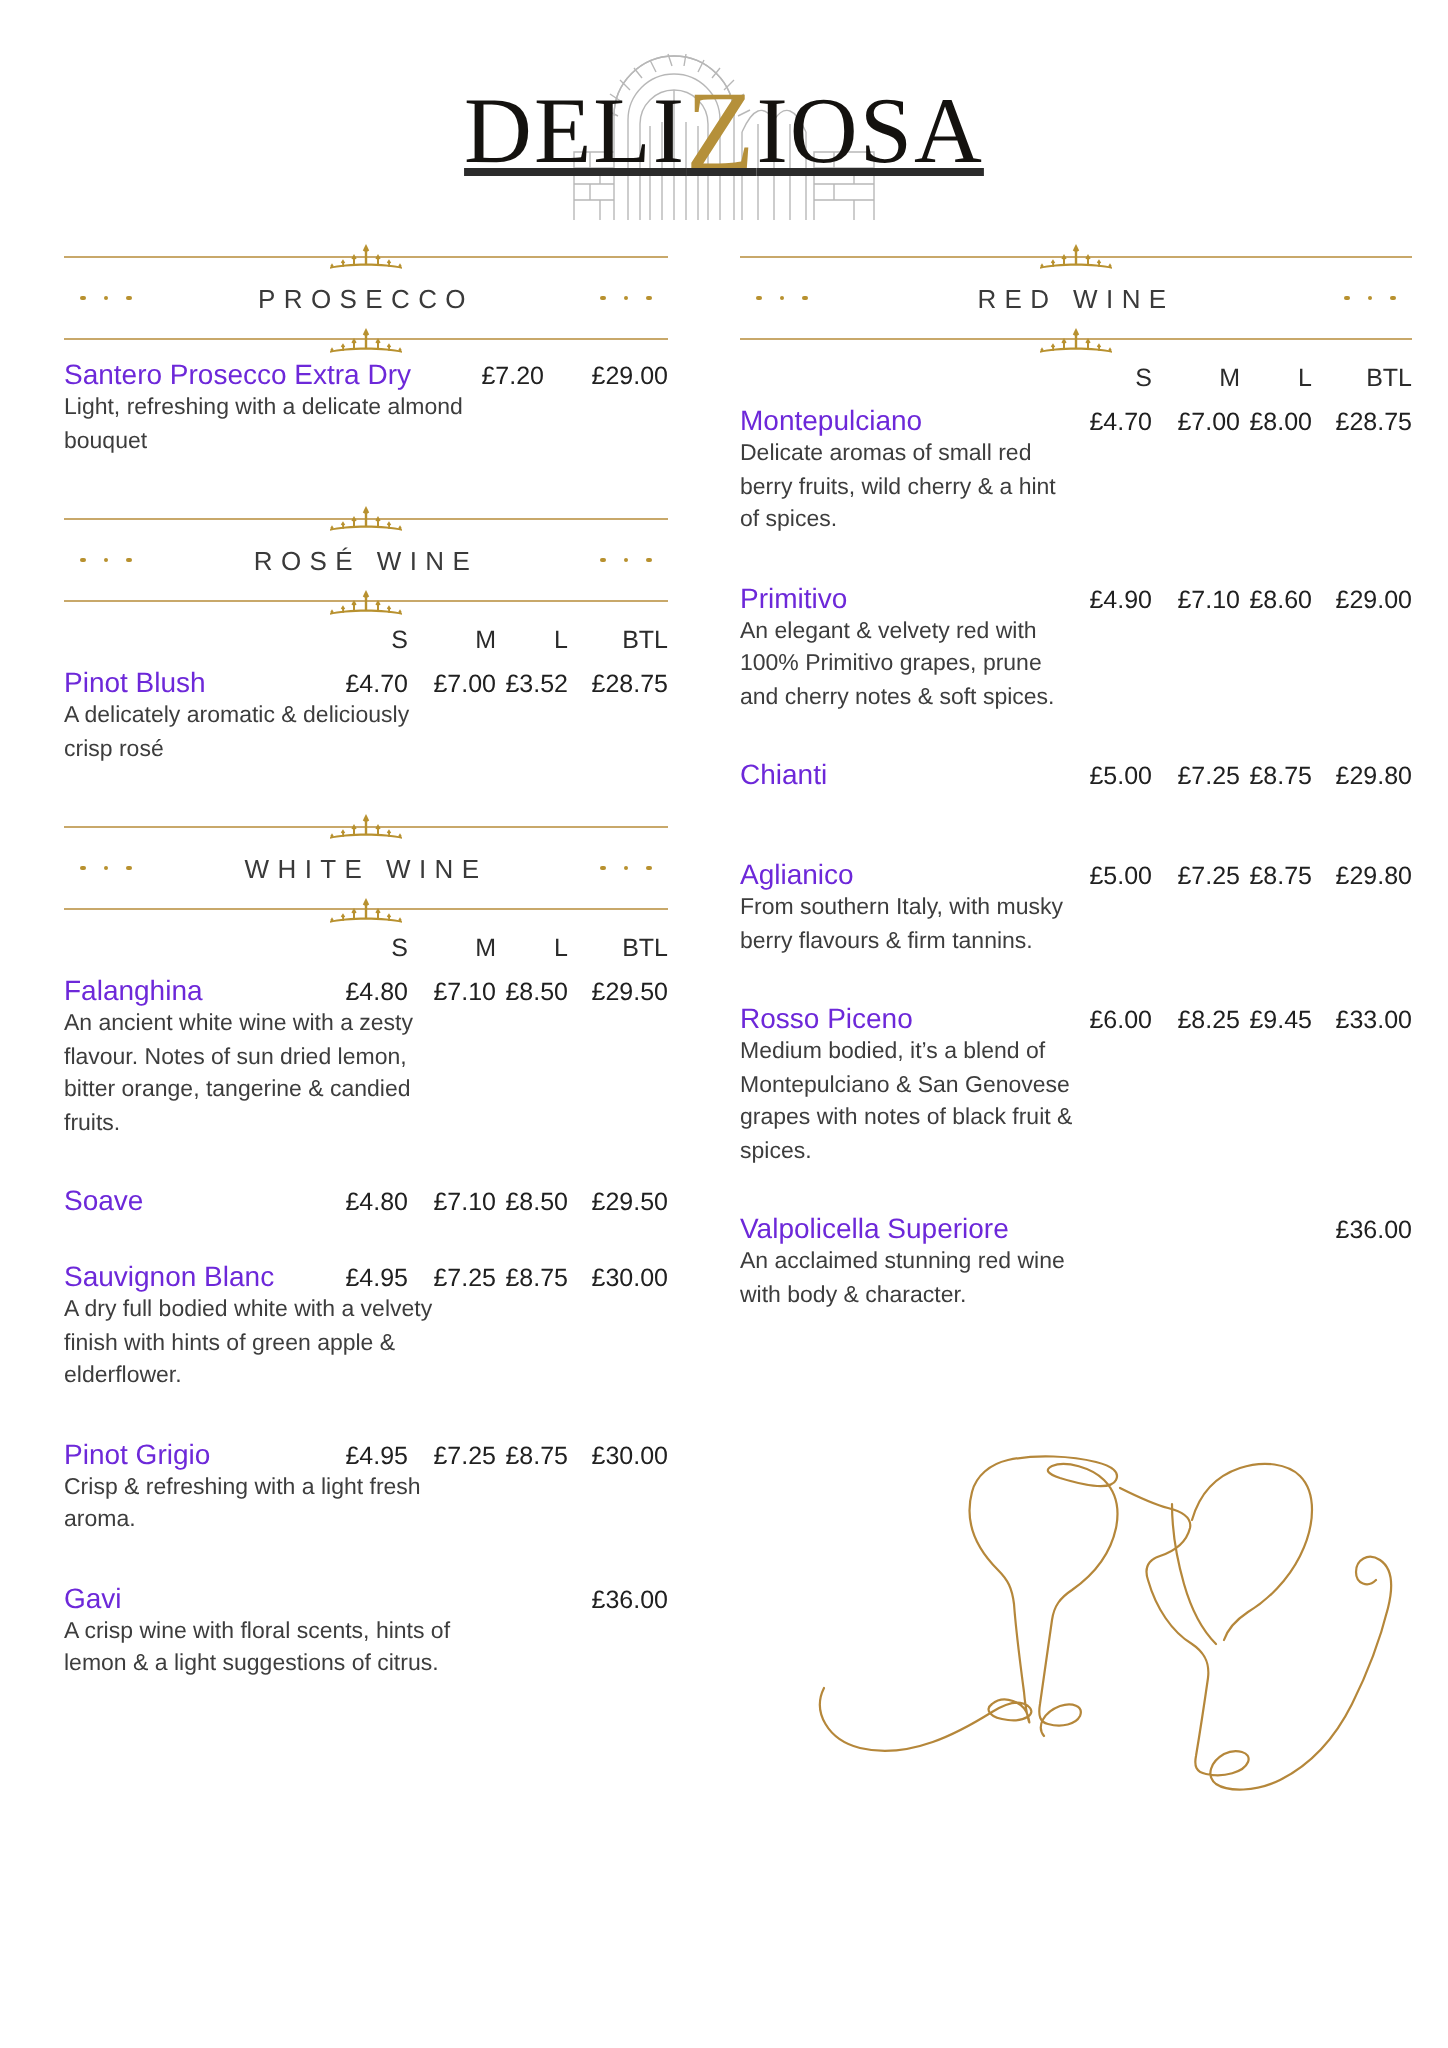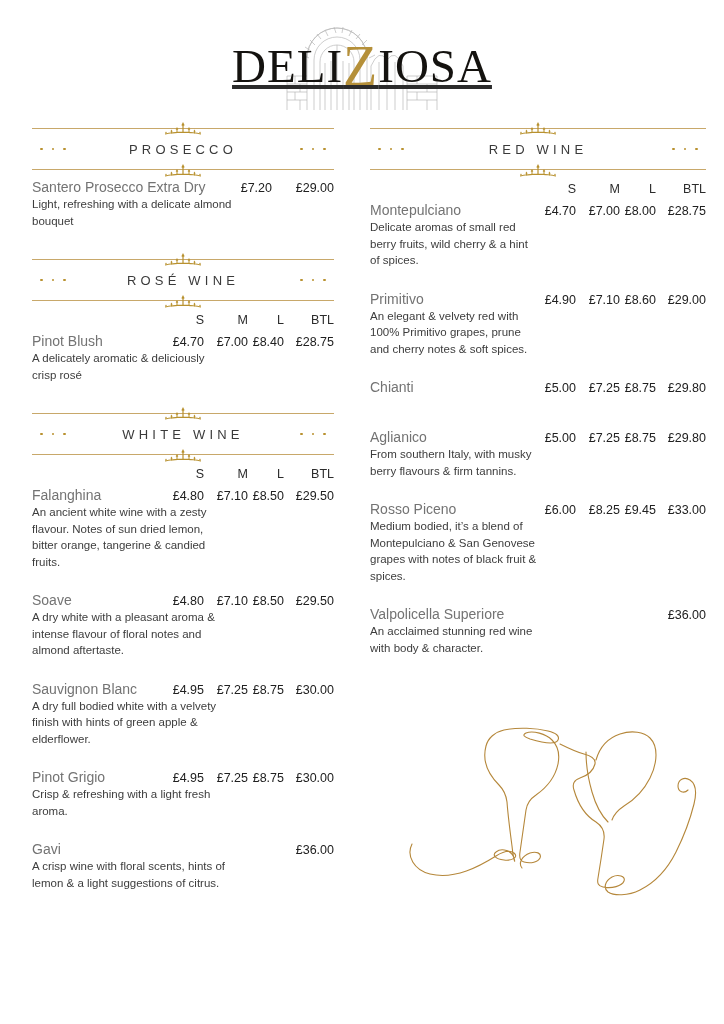--- a/index.html
+++ b/index.html
@@ -131,21 +131,21 @@
   .sz-btl { width: 50px; }
 
   
   .item { margin-top: 9px; }
   .item-top {
     display: flex;
     align-items: baseline;
   }
   .item-name {
     font-size: 14px;
-    color: #737373;
+    color: #6d28d9;
     flex: 0 0 auto;
   }
   .item-prices {
     margin-left: auto;
     display: flex;
     font-size: 12.5px;
     color: #202020;
     white-space: nowrap;
   }
   .item-prices span {
@@ -333,21 +333,21 @@
           <span class="sz-m">M</span>
           <span class="sz-l">L</span>
           <span class="sz-btl">BTL</span>
         </div>
         <div class="item">
           <div class="item-top">
             <div class="item-name">Pinot Blush</div>
             <div class="item-prices">
               <span class="p-s">£4.70</span>
               <span class="p-m">£7.00</span>
-              <span class="p-l">£8.40</span>
+              <span class="p-l">£3.52</span>
               <span class="p-btl">£28.75</span>
             </div>
           </div>
           <div class="item-desc">A delicately aromatic &amp; deliciously crisp rosé</div>
         </div>
       </div>
       <div class="section" style="margin-top: 30px;">
         <div class="section-head">
           <div class="sh-rule"></div>
           <div class="sh-orn top"><svg width="52" height="14" viewBox="0 0 52 14">
@@ -420,21 +420,20 @@
         <div class="item" style="margin-top: 22px;">
           <div class="item-top">
             <div class="item-name">Soave</div>
             <div class="item-prices">
               <span class="p-s">£4.80</span>
               <span class="p-m">£7.10</span>
               <span class="p-l">£8.50</span>
               <span class="p-btl">£29.50</span>
             </div>
           </div>
-          <div class="item-desc">A dry white with a pleasant aroma &amp; intense flavour of floral notes and almond aftertaste.</div>
         </div>
         <div class="item" style="margin-top: 22px;">
           <div class="item-top">
             <div class="item-name">Sauvignon Blanc</div>
             <div class="item-prices">
               <span class="p-s">£4.95</span>
               <span class="p-m">£7.25</span>
               <span class="p-l">£8.75</span>
               <span class="p-btl">£30.00</span>
             </div>

